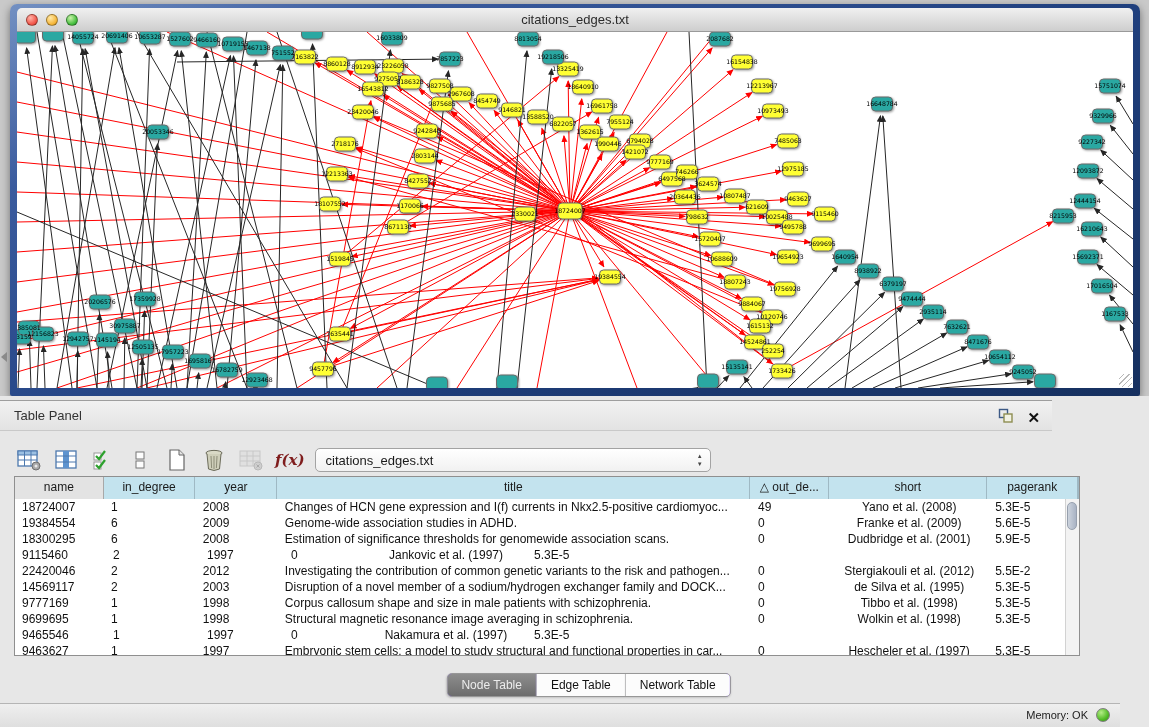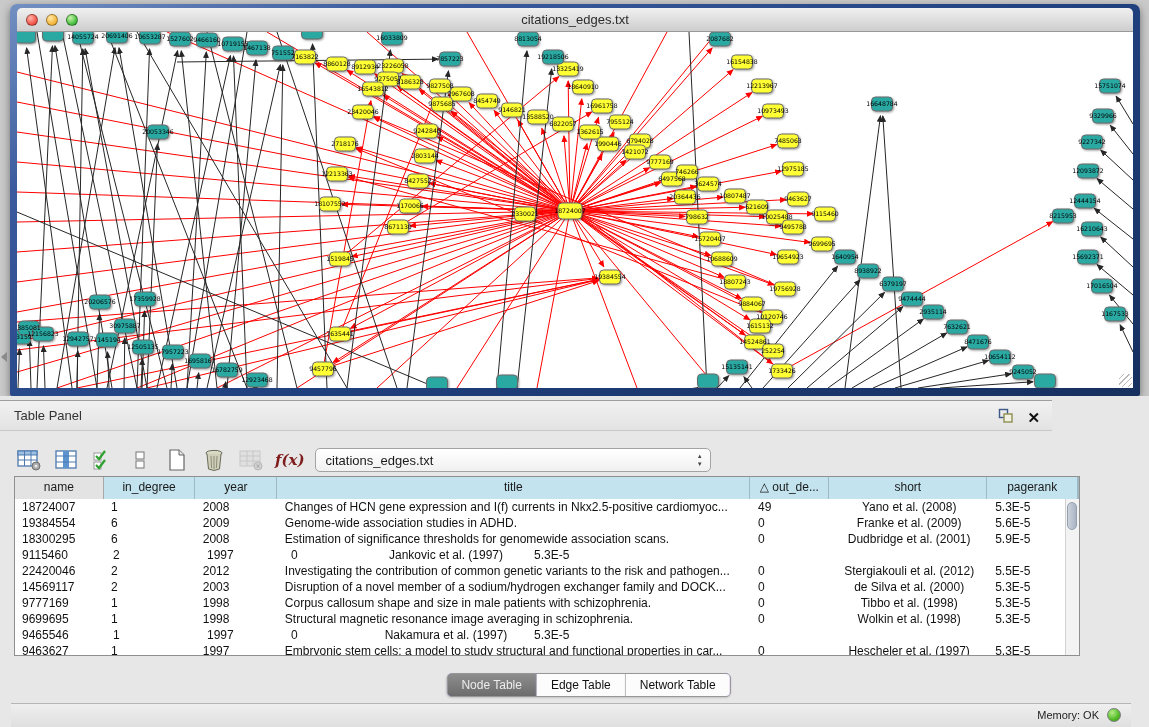--- a/index.html
+++ b/index.html
@@ -58,21 +58,21 @@
     background:linear-gradient(90deg,#ccd3dd,#a9b3c4);border:1px solid #97a0ae;box-sizing:border-box;}
 
   
   .seg{position:absolute;top:673px;left:50%;transform:translateX(-50%);display:flex;
     border:1px solid #979797;border-radius:5px;overflow:hidden;background:#8b5cf6;box-shadow:0 1px 2px rgba(0,0,0,.15);}
   .seg .tab{font-size:12px;padding:4px 14px;background:#fcfcfc;color:#111;border-right:1px solid #b3b3b3;white-space:nowrap;}
   .seg .tab:last-child{border-right:none;}
   .seg .tab.active{background:linear-gradient(#8d8d8d,#6c6c6c);color:#ececec;}
 
   
-  .statusbar{position:absolute;left:11px;top:703px;width:1120px;height:24px;
+  .statusbar{position:absolute;left:0;top:703px;width:1120px;height:24px;
     background:linear-gradient(#efefef,#dfdfdf);border-top:1px solid #b5b5b5;box-sizing:border-box;}
   .mem{position:absolute;right:32px;top:5px;font-size:11px;color:#222;}
   .memdot{position:absolute;right:10px;top:4px;width:14px;height:14px;border-radius:50%;
     border:1px solid #7d7d7d;box-sizing:border-box;
     background:radial-gradient(circle at 35% 30%,#b4ec86,#53bb27 60%,#338c12);}
 </style>
 </head>
 <body>
 
 <div class="screen">
@@ -656,29 +656,29 @@
           <div class="tcell center" style="width: 162px;">Jankovic et al. (1997)</div>
           <div class="tcell" style="width: 93px;">5.3E-5</div>
         </div>
         <div class="trow">
           <div class="tcell" style="width: 91px;">22420046</div>
           <div class="tcell" style="width: 94px;">2</div>
           <div class="tcell" style="width: 84px;">2012</div>
           <div class="tcell" style="width: 485px;">Investigating the contribution of common genetic variants to the risk and pathogen...</div>
           <div class="tcell" style="width: 81px;">0</div>
           <div class="tcell center" style="width: 162px;">Stergiakouli et al. (2012)</div>
-          <div class="tcell" style="width: 93px;">5.5E-5</div>
+          <div class="tcell" style="width: 93px;">5.5E-2</div>
         </div>
         <div class="trow">
           <div class="tcell" style="width: 91px;">14569117</div>
           <div class="tcell" style="width: 94px;">2</div>
           <div class="tcell" style="width: 84px;">2003</div>
           <div class="tcell" style="width: 485px;">Disruption of a novel member of a sodium/hydrogen exchanger family and DOCK...</div>
           <div class="tcell" style="width: 81px;">0</div>
-          <div class="tcell center" style="width: 162px;">de Silva et al. (2000)</div>
+          <div class="tcell center" style="width: 162px;">de Silva et al. (1995)</div>
           <div class="tcell" style="width: 93px;">5.3E-5</div>
         </div>
         <div class="trow">
           <div class="tcell" style="width: 91px;">9777169</div>
           <div class="tcell" style="width: 94px;">1</div>
           <div class="tcell" style="width: 84px;">1998</div>
           <div class="tcell" style="width: 485px;">Corpus callosum shape and size in male patients with schizophrenia.</div>
           <div class="tcell" style="width: 81px;">0</div>
           <div class="tcell center" style="width: 162px;">Tibbo et al. (1998)</div>
           <div class="tcell" style="width: 93px;">5.3E-5</div>

